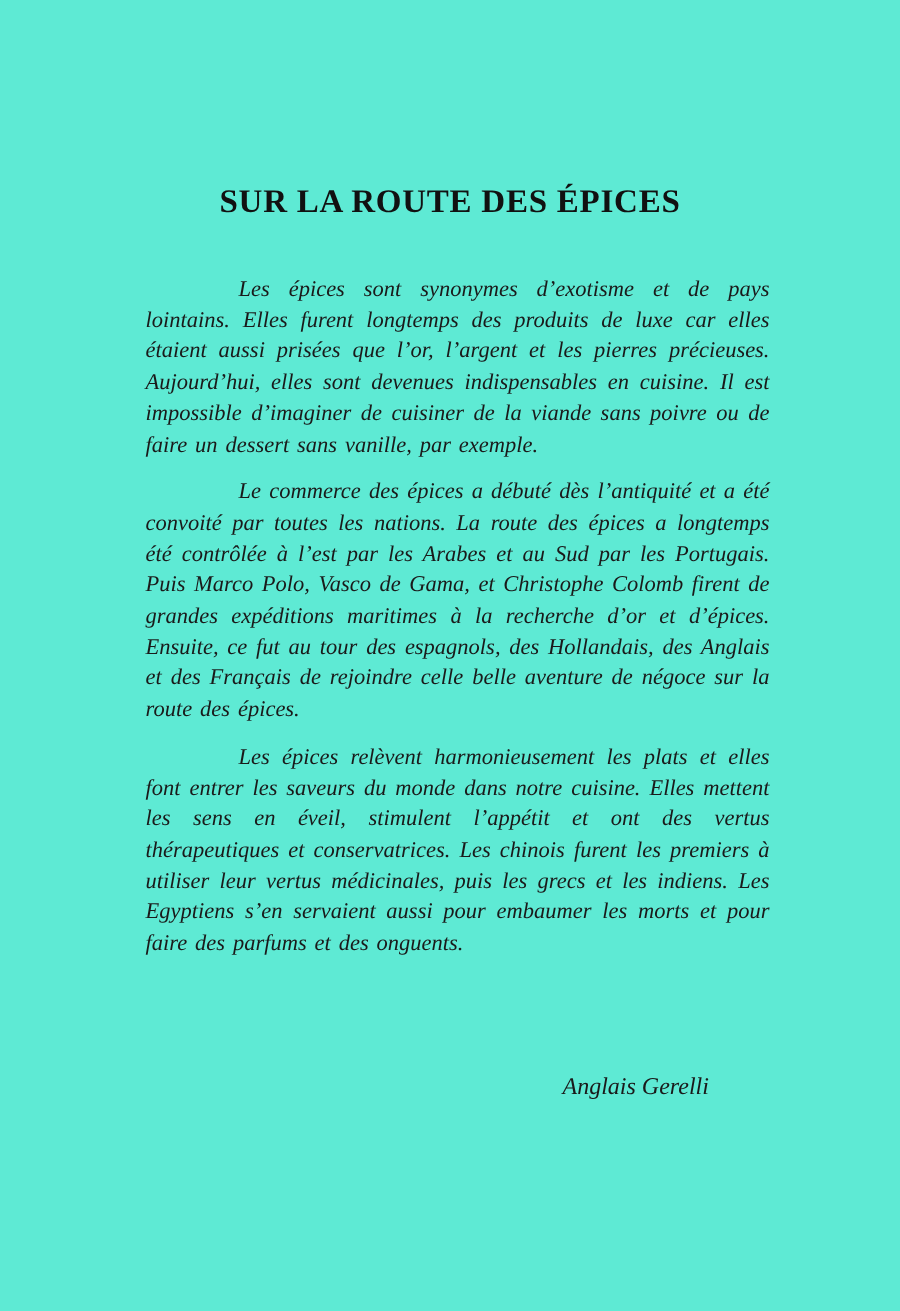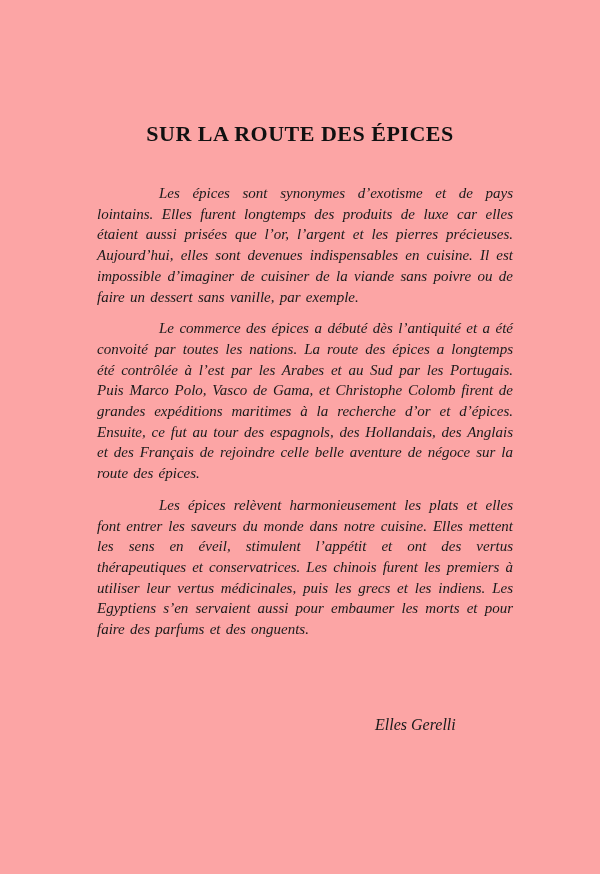--- a/index.html
+++ b/index.html
@@ -4,21 +4,21 @@
 <style>
   html, body {
     margin: 0;
     padding: 0;
     background: #ffffff;
   }
   .page {
     position: relative;
     width: 600px;
     height: 874px;
-    background: #fca5a5;
+    background: #5eead4;
     color: #181818;
     font-family: "Liberation Serif", serif;
     overflow: hidden;
   }
   .doc-title {
     position: absolute;
     top: 106px;
     left: 0;
     right: 0;
     text-align: center;
@@ -58,14 +58,14 @@
 
 <div class="page">
   <h1 class="doc-title">SUR LA ROUTE DES ÉPICES</h1>
 
   <div class="doc-body">
     <p>Les épices sont synonymes d’exotisme et de pays lointains. Elles furent longtemps des produits de luxe car elles étaient aussi prisées que l’or, l’argent et les pierres précieuses. Aujourd’hui, elles sont devenues indispensables en cuisine. Il est impossible d’imaginer de cuisiner de la viande sans poivre ou de faire un dessert sans vanille, par exemple.</p>
     <p>Le commerce des épices a débuté dès l’antiquité et a été convoité par toutes les nations.  La route des épices a longtemps été contrôlée à l’est par les Arabes et au Sud par les Portugais.  Puis Marco Polo, Vasco de Gama, et Christophe Colomb firent de grandes expéditions maritimes à la recherche d’or et d’épices. Ensuite,  ce fut au tour des espagnols, des Hollandais, des Anglais et des Français  de rejoindre celle belle aventure de négoce sur la route des épices.</p>
     <p>Les épices relèvent harmonieusement les plats et elles font entrer les saveurs du monde dans notre cuisine. Elles mettent les sens en éveil, stimulent l’appétit et ont des vertus thérapeutiques et conservatrices.  Les chinois furent les premiers à utiliser leur vertus médicinales, puis les grecs et les indiens. Les Egyptiens s’en servaient aussi pour embaumer les morts et pour faire des parfums et des onguents.</p>
   </div>
 
-  <div class="signature">Elles Gerelli</div>
+  <div class="signature">Anglais Gerelli</div>
 </div>
 
 </body></html>

